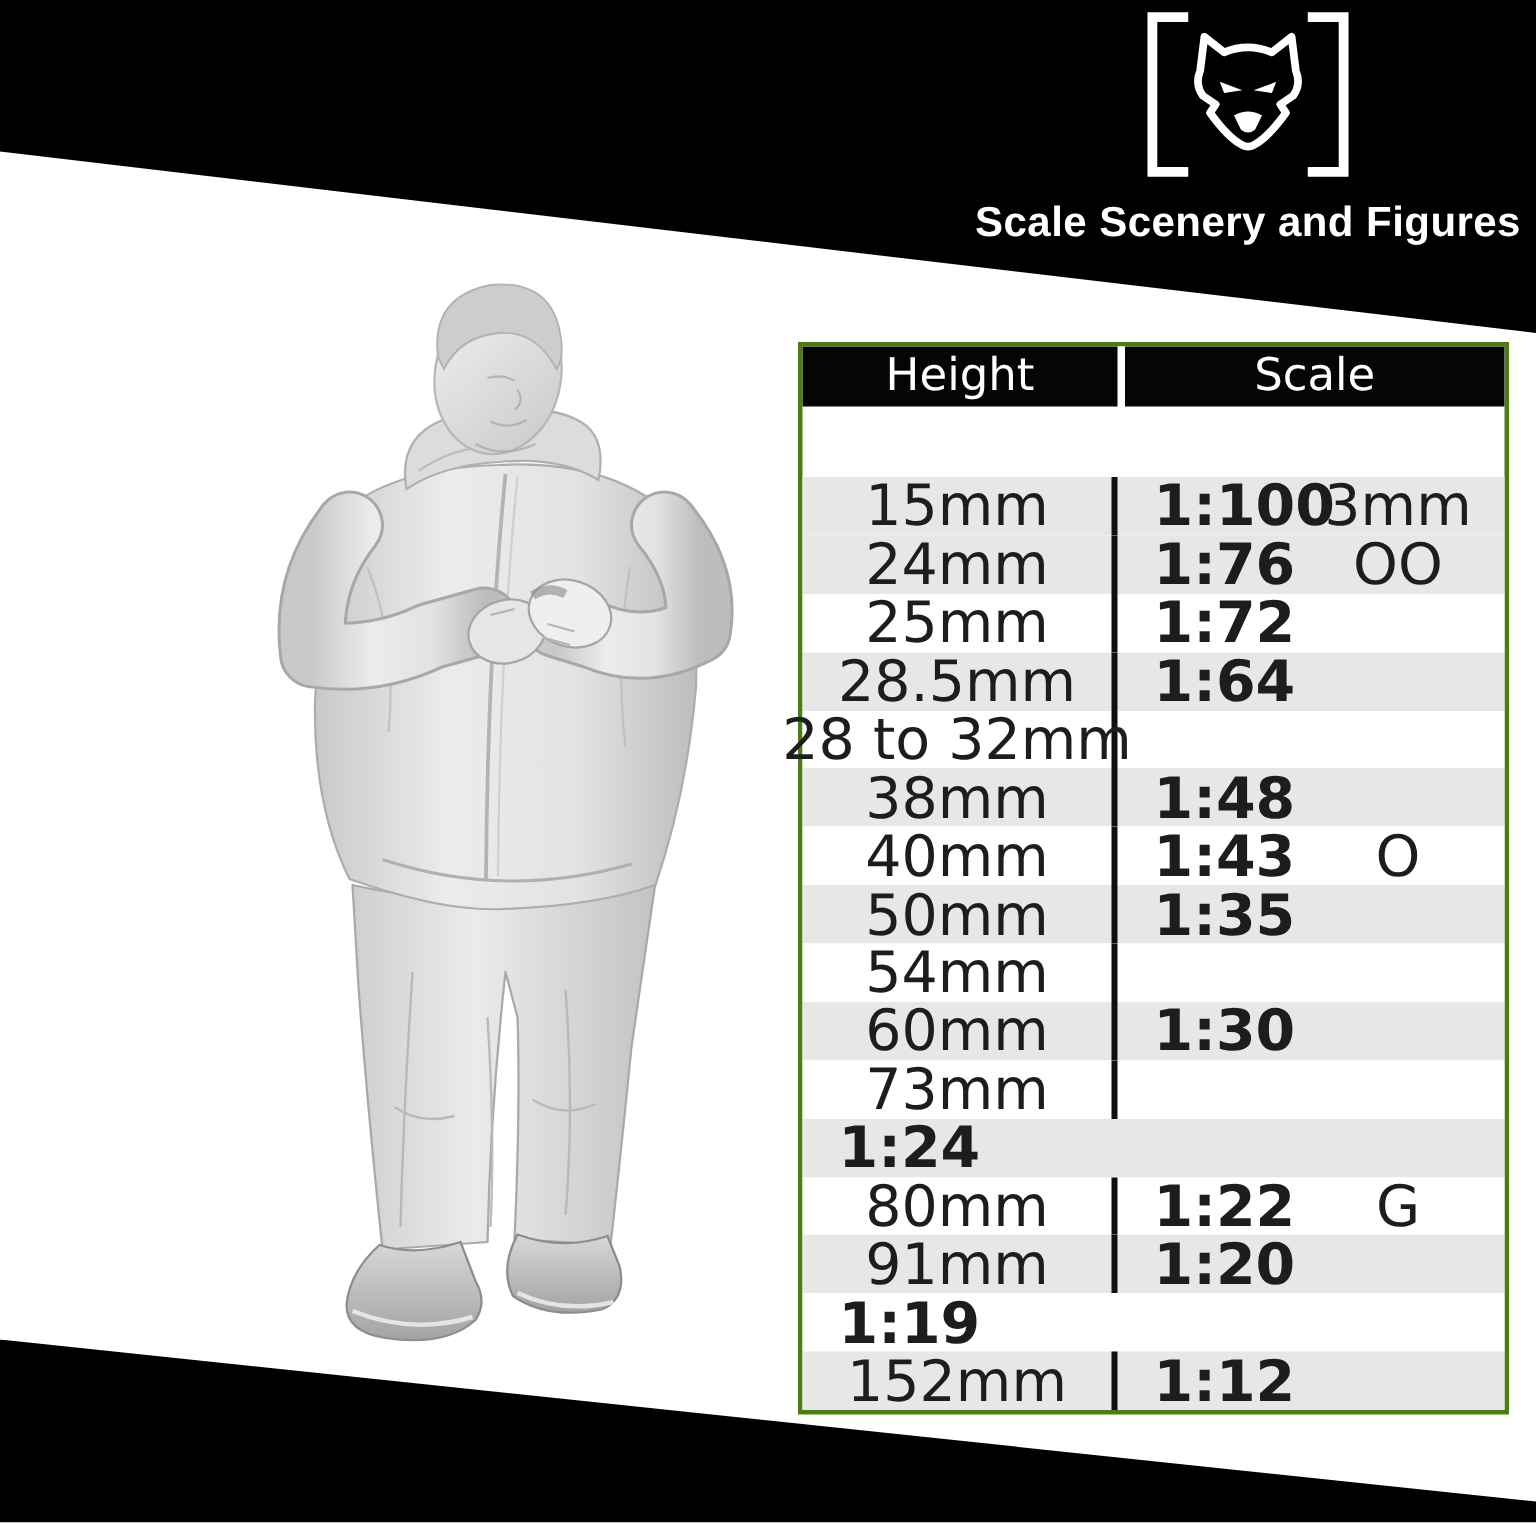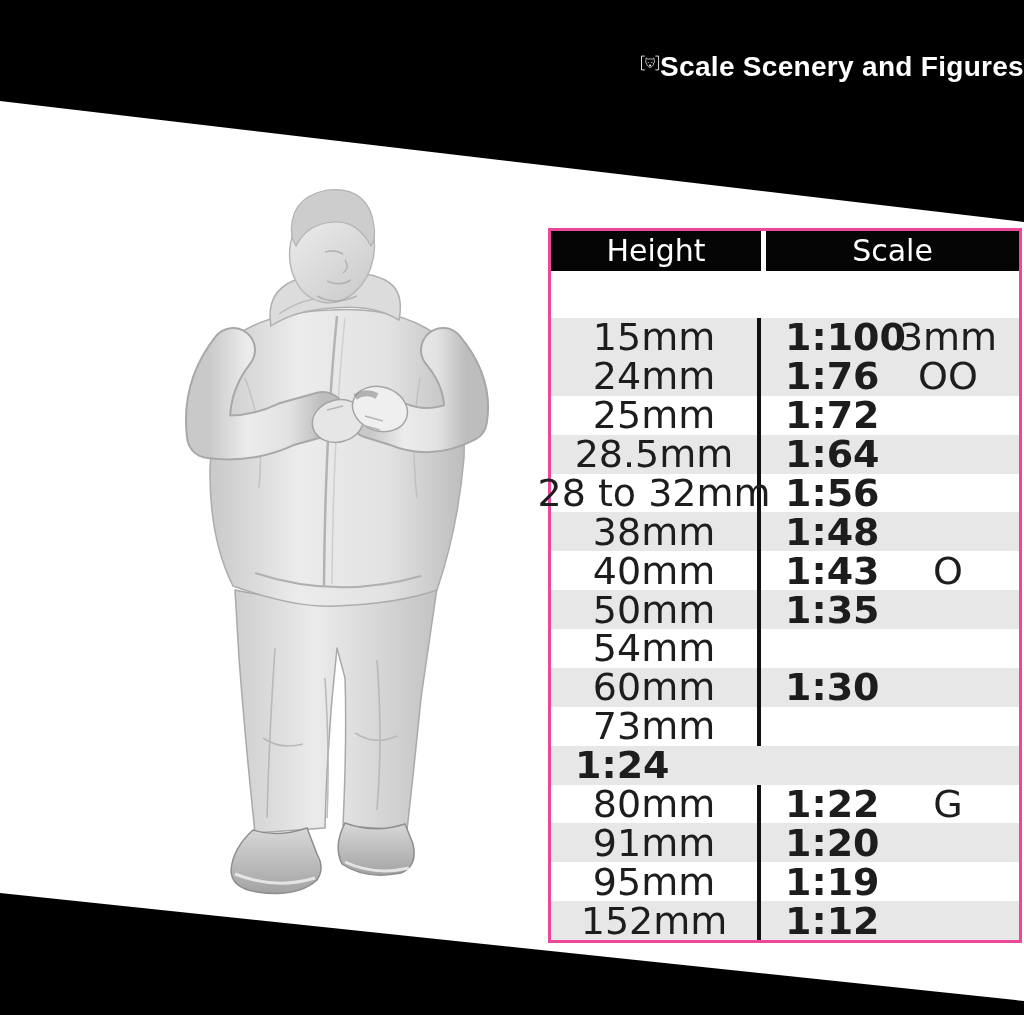--- a/index.html
+++ b/index.html
@@ -10,30 +10,30 @@
   
   .band-top{
     position:absolute;left:0;top:0;width:1024px;height:1015px;background:#000;
     clip-path:polygon(0 0,1024px 0,1024px 222px,0 101px);
   }
   .band-bottom{
     position:absolute;left:0;top:0;width:1024px;height:1015px;background:#000;
     clip-path:polygon(0 893px,1024px 1001px,1024px 1015px,0 1015px);
   }
   
-  .logo{position:absolute;left:640px;top:2px;width:384px;display:flex;flex-direction:row;align-items:center;}
+  .logo{position:absolute;left:640px;top:2px;width:384px;display:flex;flex-direction:column;align-items:center;}
   .logo svg{display:block;}
   .brand-name{
     margin-top:8px;color:#ffffff;font-family:"Liberation Sans",sans-serif;
     font-weight:bold;font-size:28px;letter-spacing:.3px;white-space:nowrap;
   }
   
   .scale-table{
-    position:absolute;left:548px;top:228px;width:474px;height:715px;
-    border:3px solid #ec4899;background:#fff;box-sizing:border-box;
+    position:absolute;left:532px;top:228px;width:474px;height:715px;
+    border:3px solid #4d7c0f;background:#fff;box-sizing:border-box;
     display:flex;flex-direction:column;gap:47px;
   }
   .thead{display:flex;height:40px;flex:0 0 40px;background:#ffffff;}
   .th{
     background:#050505;color:#ffffff;font-size:30px;
     display:flex;align-items:center;justify-content:center;line-height:1;
   }
   .th-height{width:210px;flex:0 0 210px;margin-right:5px;}
   .th-scale{flex:1;}
   .tbody{flex:1;display:flex;flex-direction:column;}
@@ -185,24 +185,20 @@
         </div>
         <div class="tr alt">
           <div class="td td-height">28.5mm</div>
           <div class="td td-scale">
             <span class="ratio">1:64</span>
             <span class="gauge"></span>
           </div>
         </div>
         <div class="tr">
           <div class="td td-height">28 to 32mm</div>
-          <div class="td td-scale">
-            <span class="ratio">1:56</span>
-            <span class="gauge"></span>
-          </div>
         </div>
         <div class="tr alt">
           <div class="td td-height">38mm</div>
           <div class="td td-scale">
             <span class="ratio">1:48</span>
             <span class="gauge"></span>
           </div>
         </div>
         <div class="tr">
           <div class="td td-height">40mm</div>
@@ -245,21 +241,20 @@
           </div>
         </div>
         <div class="tr alt">
           <div class="td td-height">91mm</div>
           <div class="td td-scale">
             <span class="ratio">1:20</span>
             <span class="gauge"></span>
           </div>
         </div>
         <div class="tr">
-          <div class="td td-height">95mm</div>
           <div class="td td-scale">
             <span class="ratio">1:19</span>
             <span class="gauge"></span>
           </div>
         </div>
         <div class="tr alt">
           <div class="td td-height">152mm</div>
           <div class="td td-scale">
             <span class="ratio">1:12</span>
             <span class="gauge"></span>

